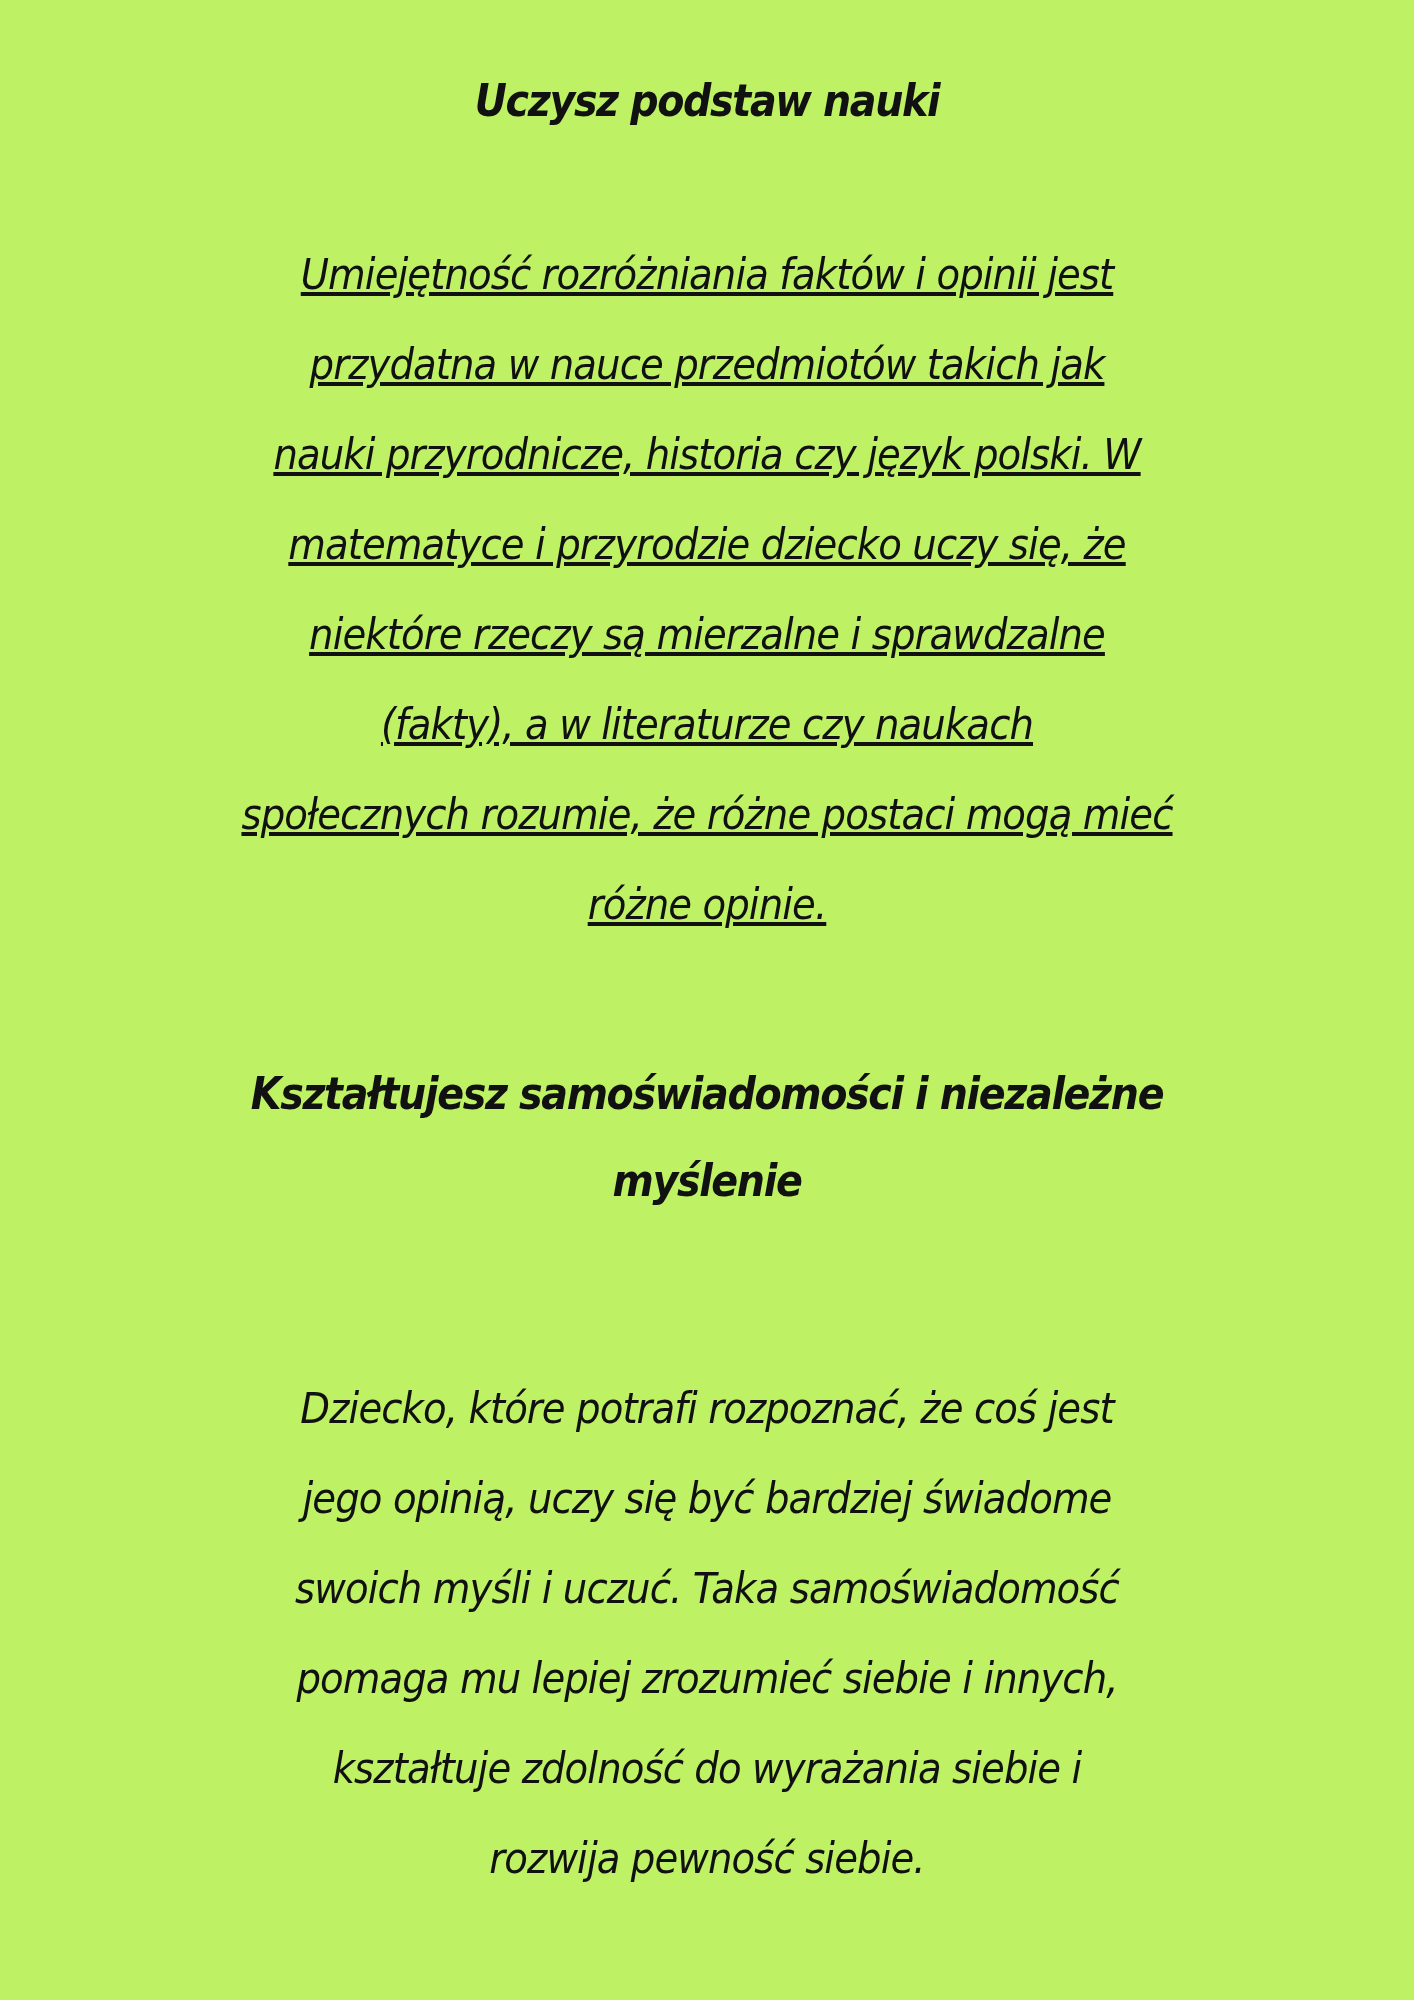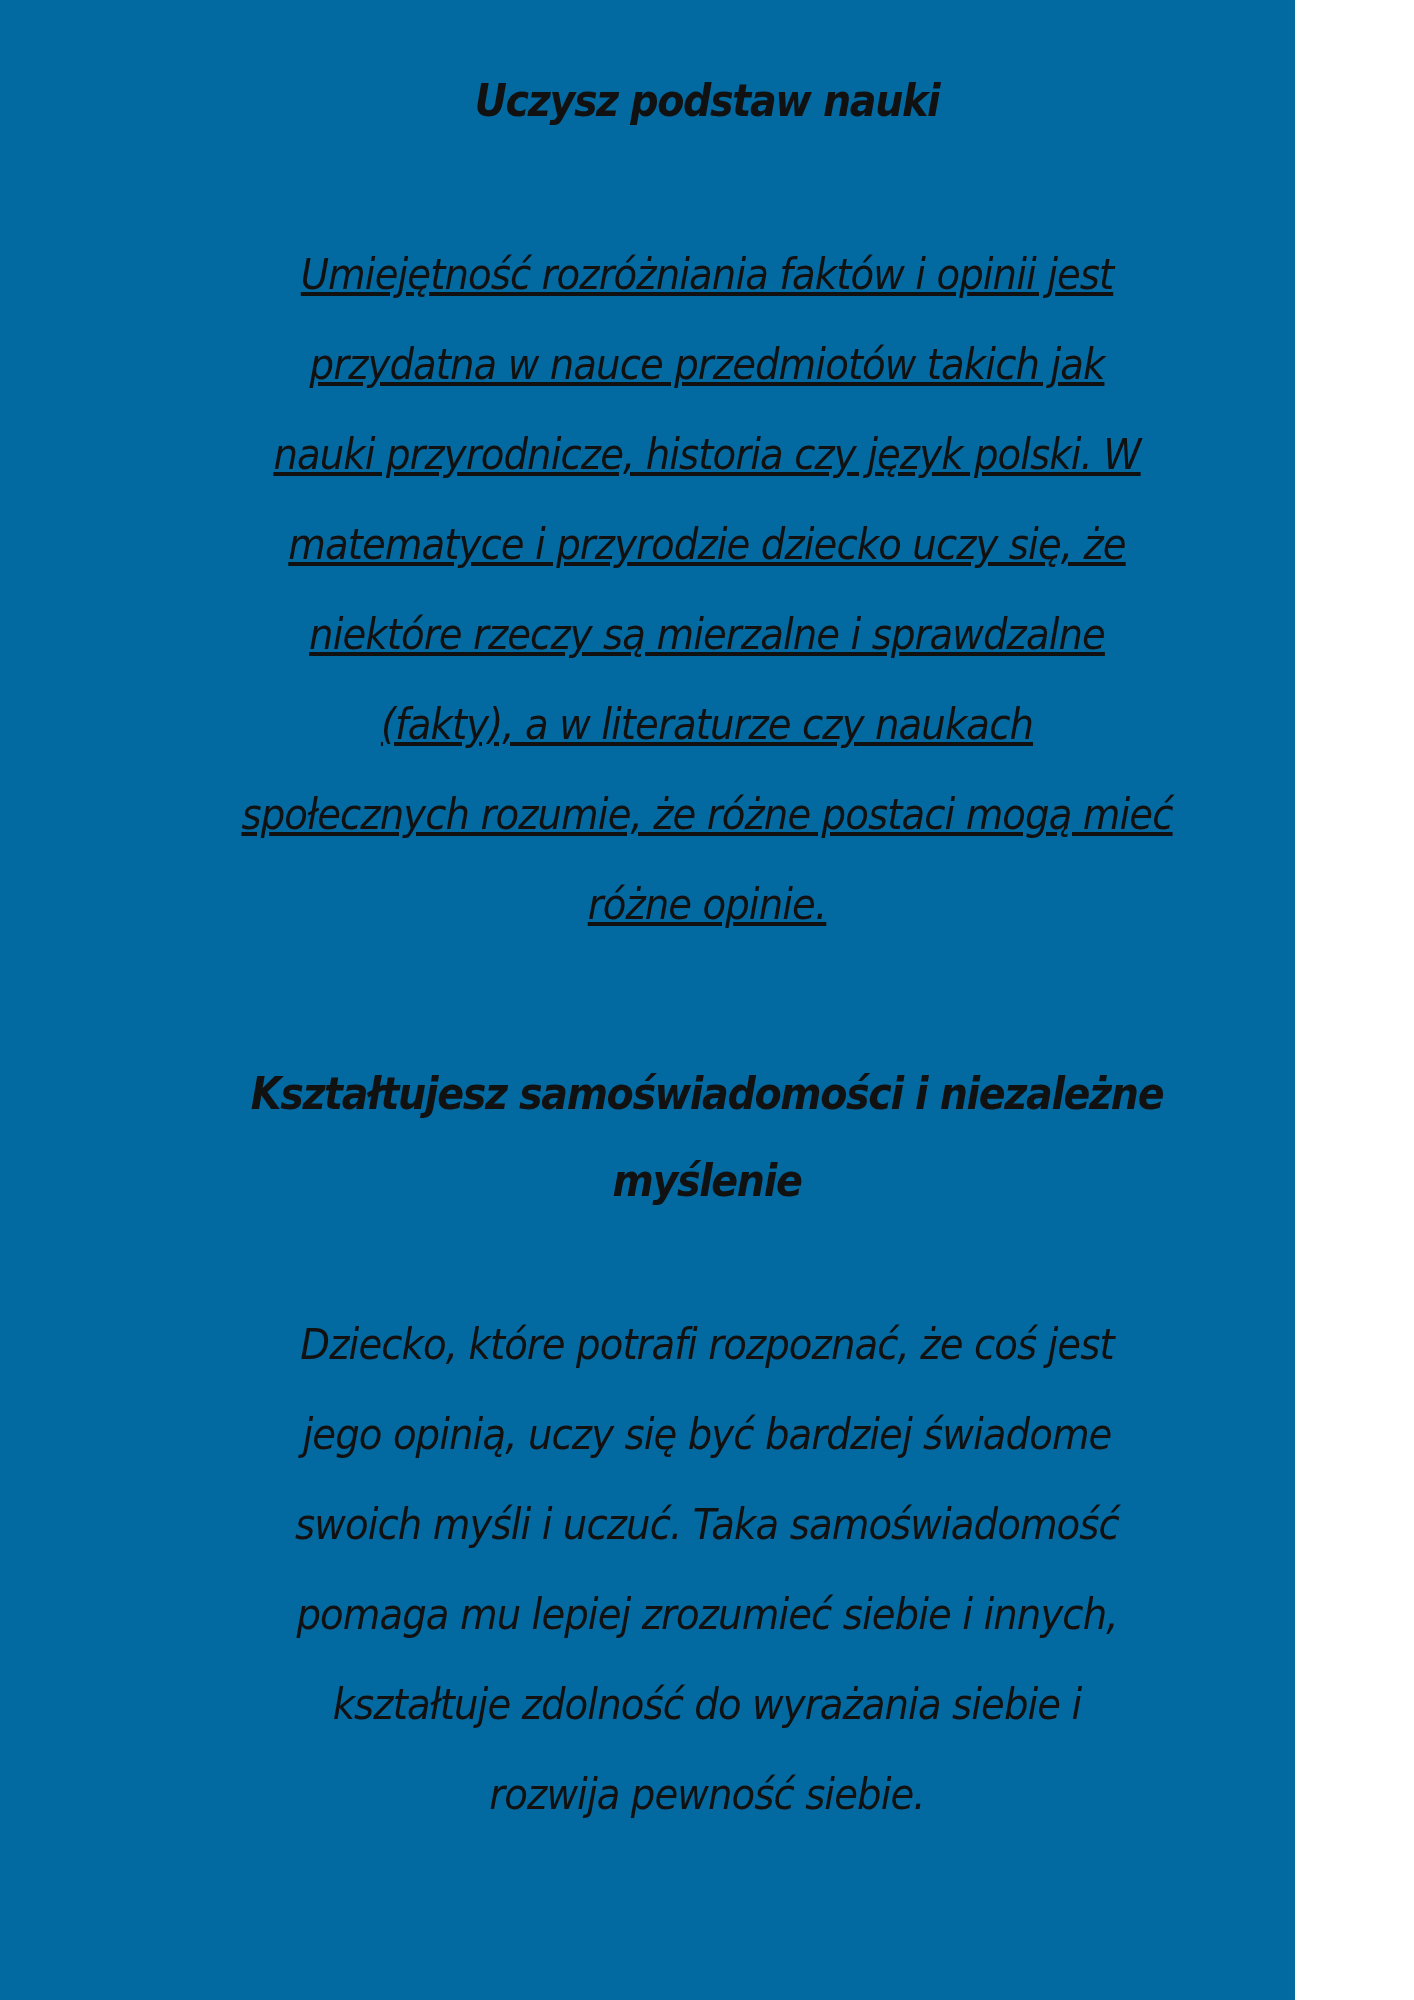--- a/index.html
+++ b/index.html
@@ -12,23 +12,23 @@
       height: 2000px;
       position: relative;
       overflow: hidden;
       color: #111111;
       font-family: "DejaVu Sans", "Liberation Sans", sans-serif;
     }
     .page {
       position: absolute;
       left: 0;
       top: 0;
-      width: 1295px;
+      width: 1414px;
       height: 2000px;
-      background: #0369a1;
+      background: #bef264;
     }
     .block {
       position: absolute;
       left: 130px;
       width: 1154px;
       text-align: center;
     }
     .heading {
       font-family: "DejaVu Sans", sans-serif;
       font-style: italic;
@@ -51,21 +51,21 @@
       transform-origin: center top;
       margin: 0;
     }
     .line {
       display: block;
       white-space: nowrap;
     }
     #sec1-title { top: 57px; }
     #sec1-body  { top: 230px; text-decoration: underline; }
     #sec2-title { top: 1050px; }
-    #sec2-body  { top: 1300px; }
+    #sec2-body  { top: 1364px; }
   </style>
 </head>
 <body>
 
 <div class="page">
 
   <div class="block" id="sec1-title">
     <h1 class="heading">
       <span class="line">Uczysz podstaw nauki</span>
     </h1>

